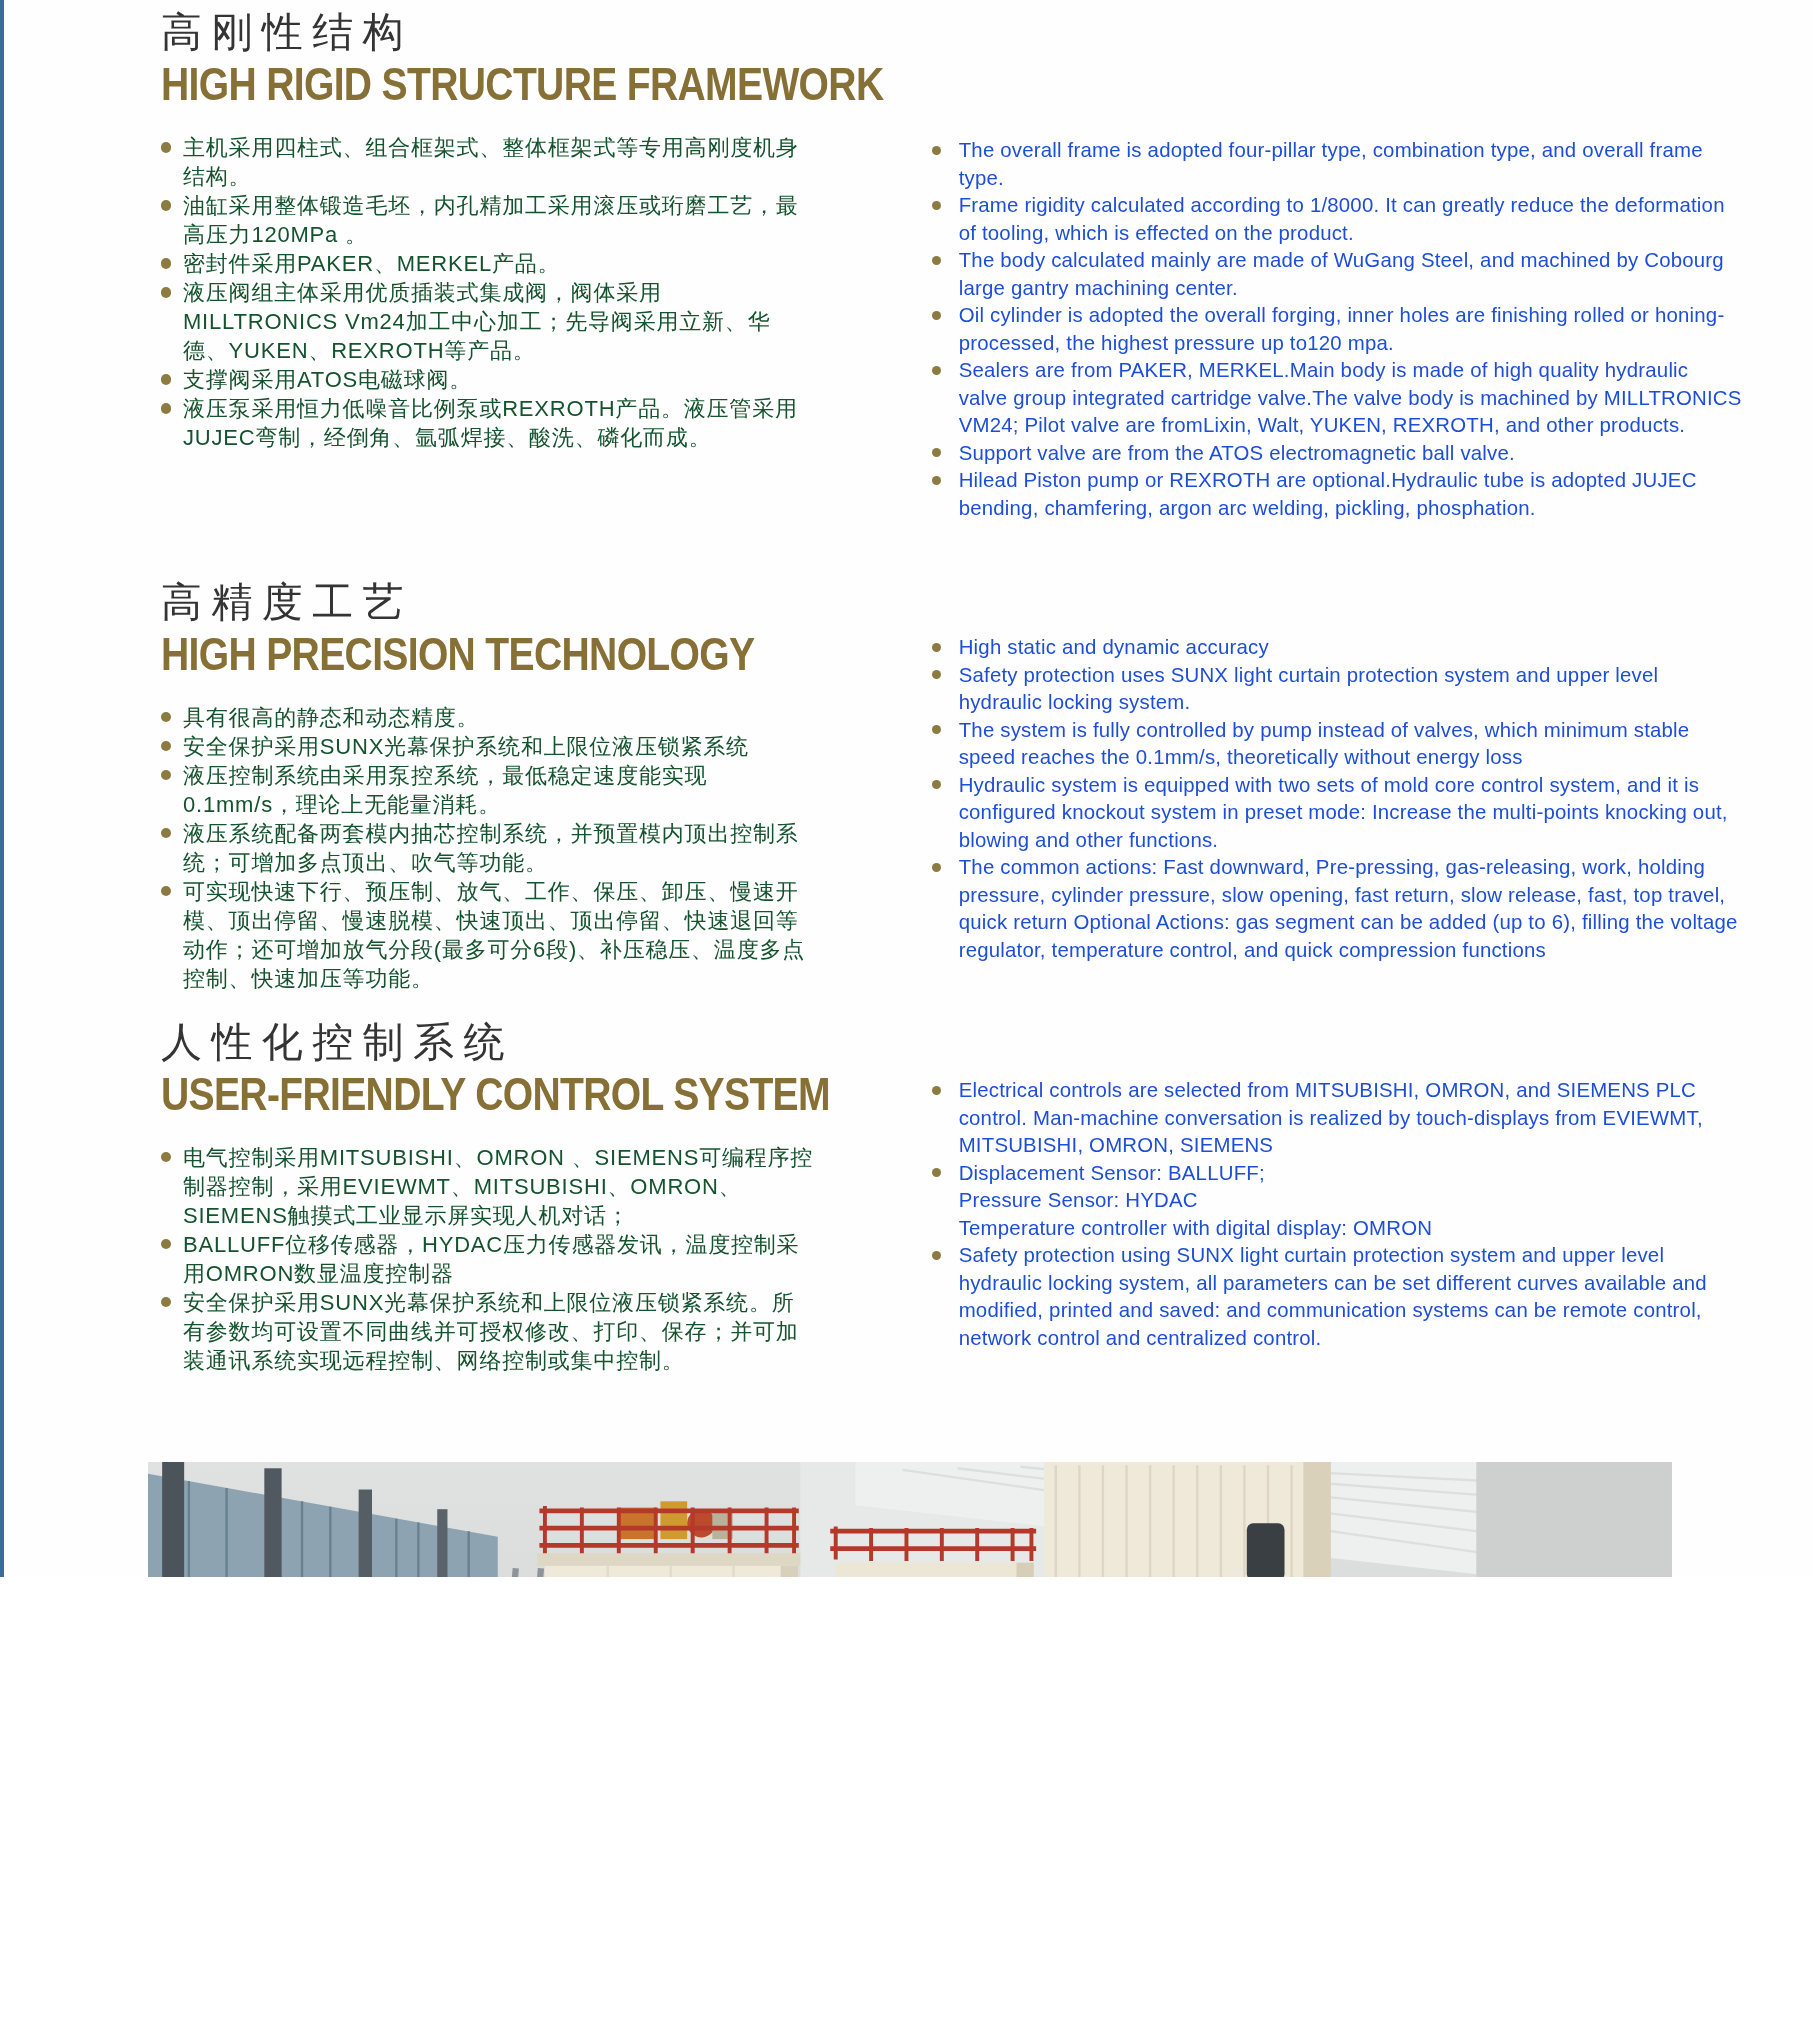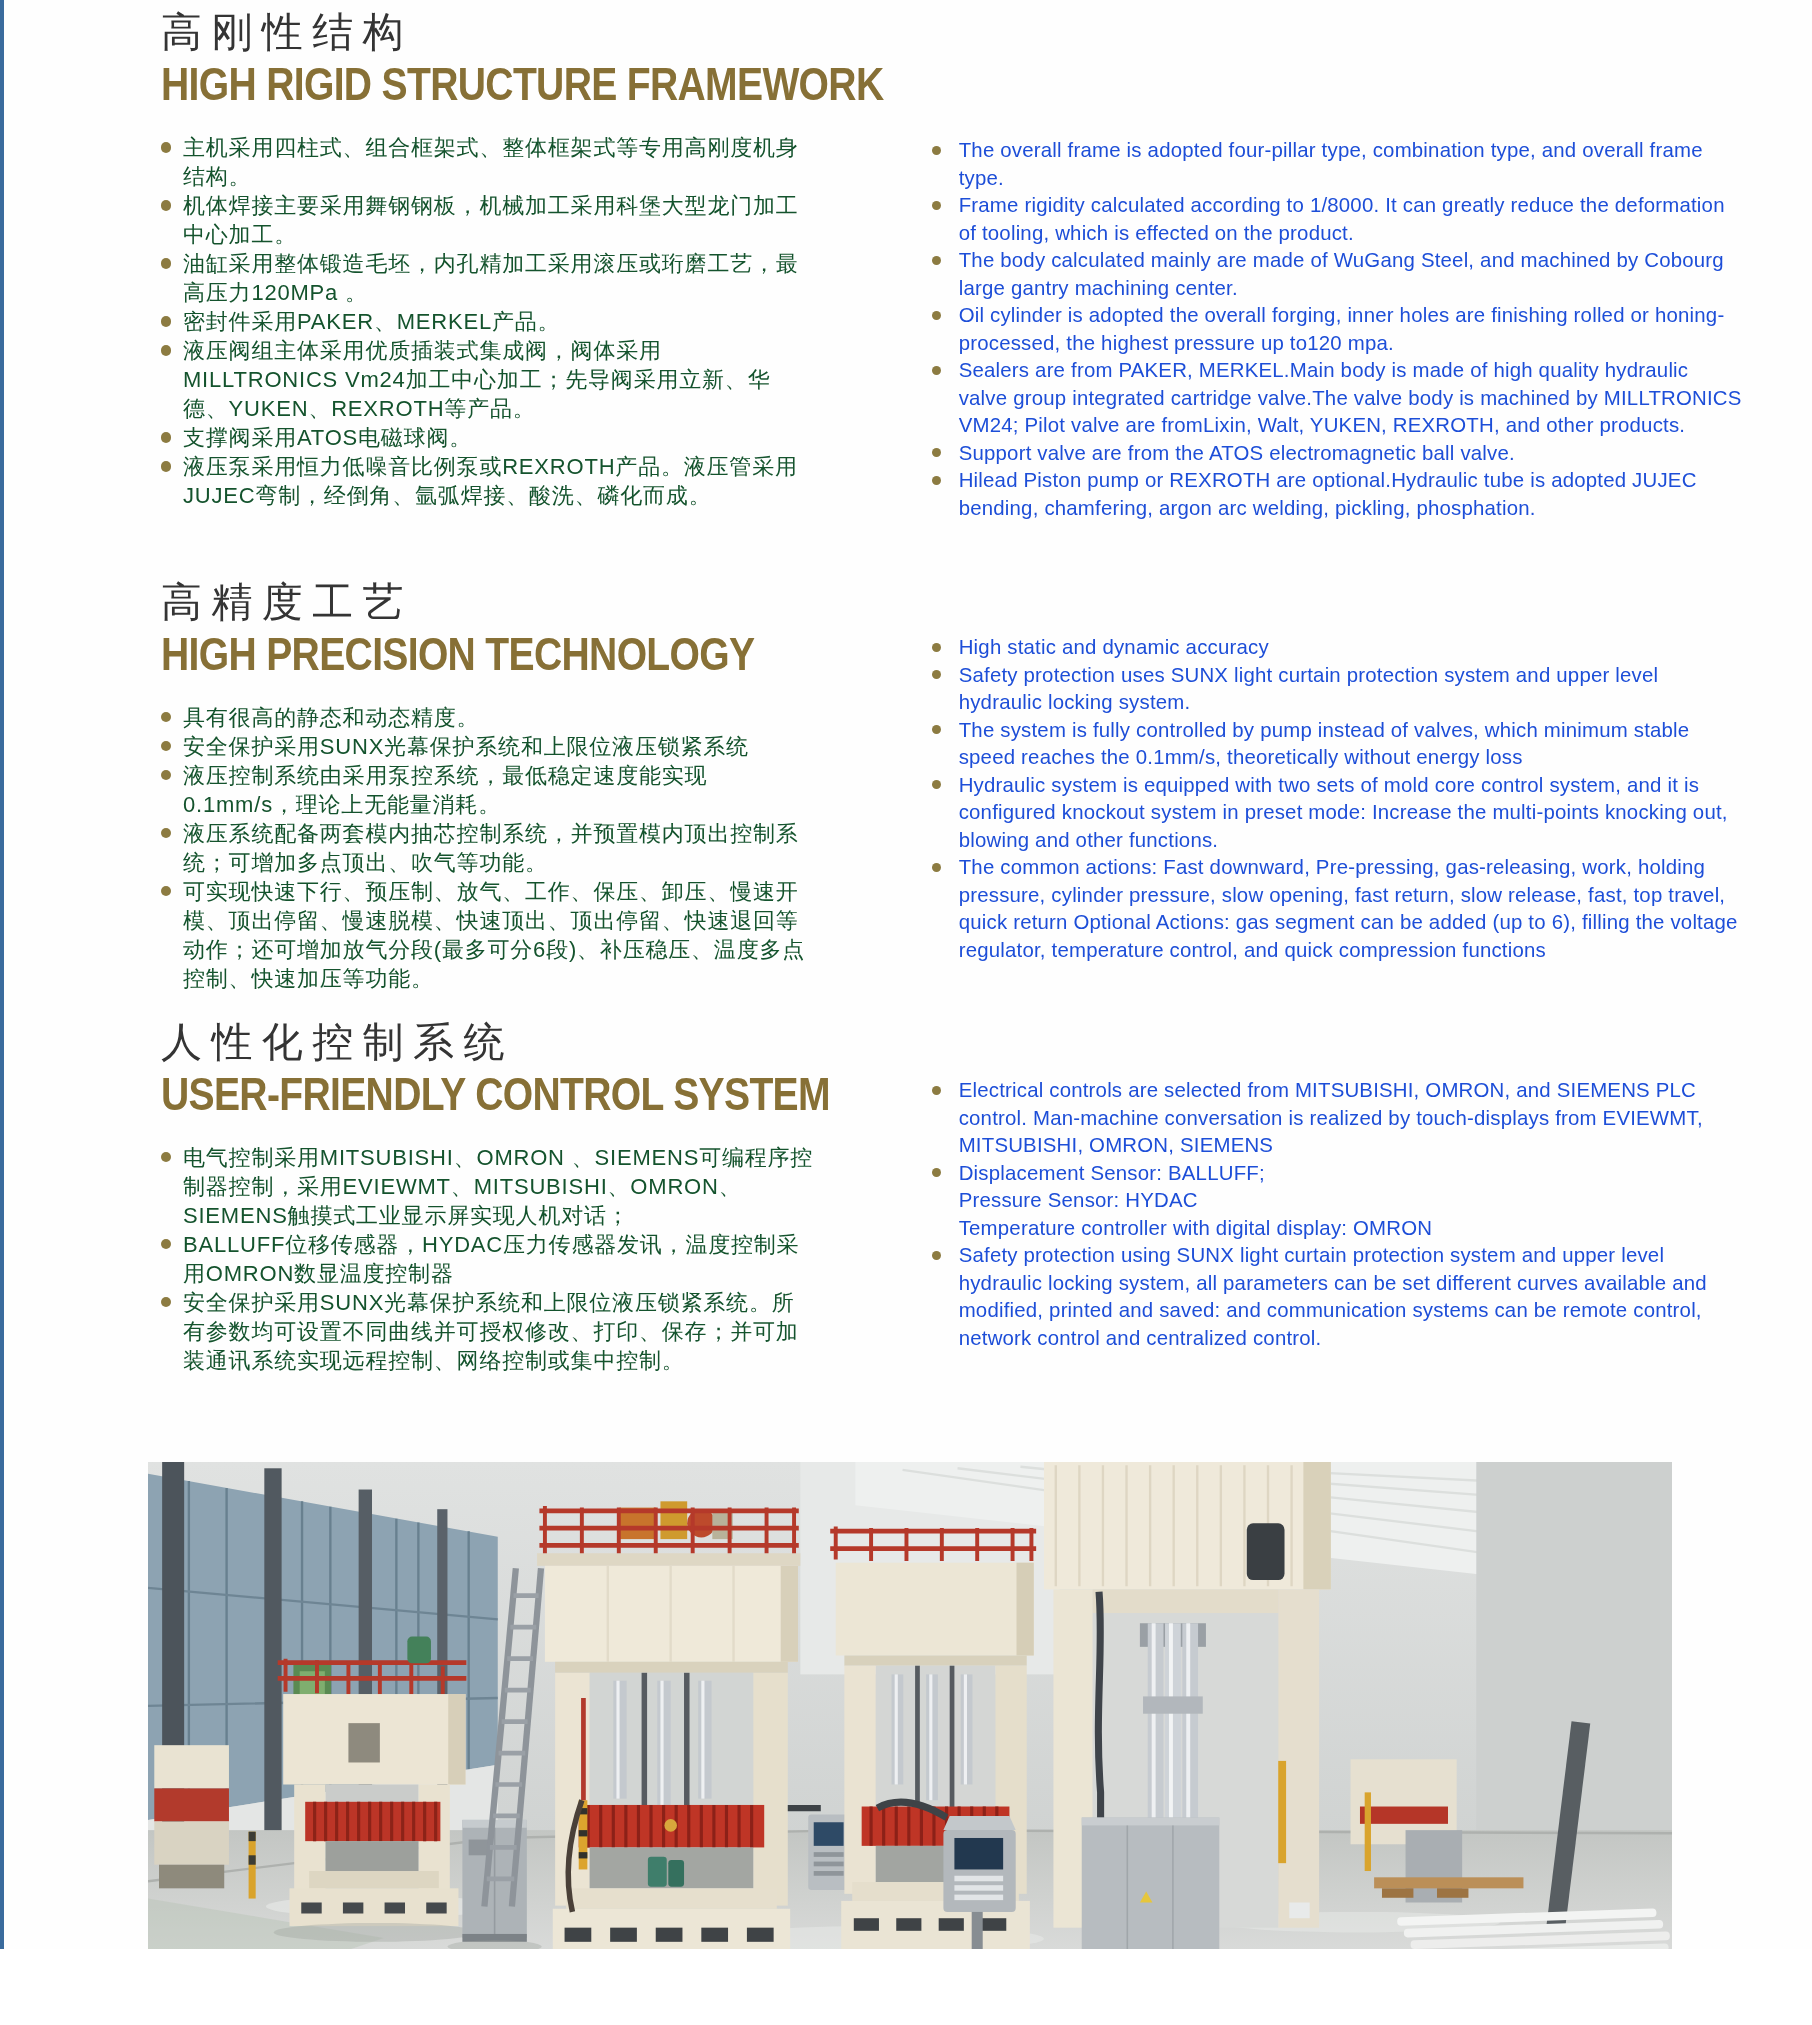--- a/index.html
+++ b/index.html
@@ -1,16 +1,16 @@
 <!DOCTYPE html>
 <html style="font-size:12.6px"><head>
 <meta charset="utf-8">
 <style>
   html,body{margin:0;padding:0;background:#ffffff;}
-  .page{position:relative;width:1812px;height:1949px;background:#fefefe;overflow:hidden;
+  .page{position:relative;width:1812px;height:1577px;background:#fefefe;overflow:hidden;
         font-family:"Liberation Sans", sans-serif;}
   .accent-line{position:absolute;left:0;top:0;width:3.9px;height:2025px;}
   .col{position:absolute;}
   .col-left{left:161px;width:653px;}
   .col-right{left:932px;width:810px;}
   #sec1-left{top:9.4px;}   #sec1-right{top:137px;}
   #sec2-left{top:579px;}  #sec2-right{top:634px;}
   #sec3-left{top:1019px;} #sec3-right{top:1077px;}
   .h-zh{font-size:41px;line-height:47px;color:#343434;letter-spacing:9.4px;font-weight:400;white-space:nowrap;}
   .h-en{margin-top:3.1px;font-size:46px;line-height:50px;font-weight:700;color:#877036;
@@ -33,24 +33,20 @@
 <div class="page">
   <div class="accent-line" style="background:#3a6b9d;"></div>
 
   <div class="col col-left" id="sec1-left">
     <div class="h-zh">高刚性结构</div>
     <div class="h-en">HIGH RIGID STRUCTURE FRAMEWORK</div>
     <ul class="bullets bullets-zh">
         <li class="bullet">
           <span class="dot"></span>
           <span class="bt">主机采用四柱式、组合框架式、整体框架式等专用高刚度机身结构。</span>
-        </li>
-        <li class="bullet">
-          <span class="dot"></span>
-          <span class="bt">机体焊接主要采用舞钢钢板，机械加工采用科堡大型龙门加工中心加工。</span>
         </li>
         <li class="bullet">
           <span class="dot"></span>
           <span class="bt">油缸采用整体锻造毛坯，内孔精加工采用滚压或珩磨工艺，最高压力120MPa 。</span>
         </li>
         <li class="bullet">
           <span class="dot"></span>
           <span class="bt">密封件采用PAKER、MERKEL产品。</span>
         </li>
         <li class="bullet">

